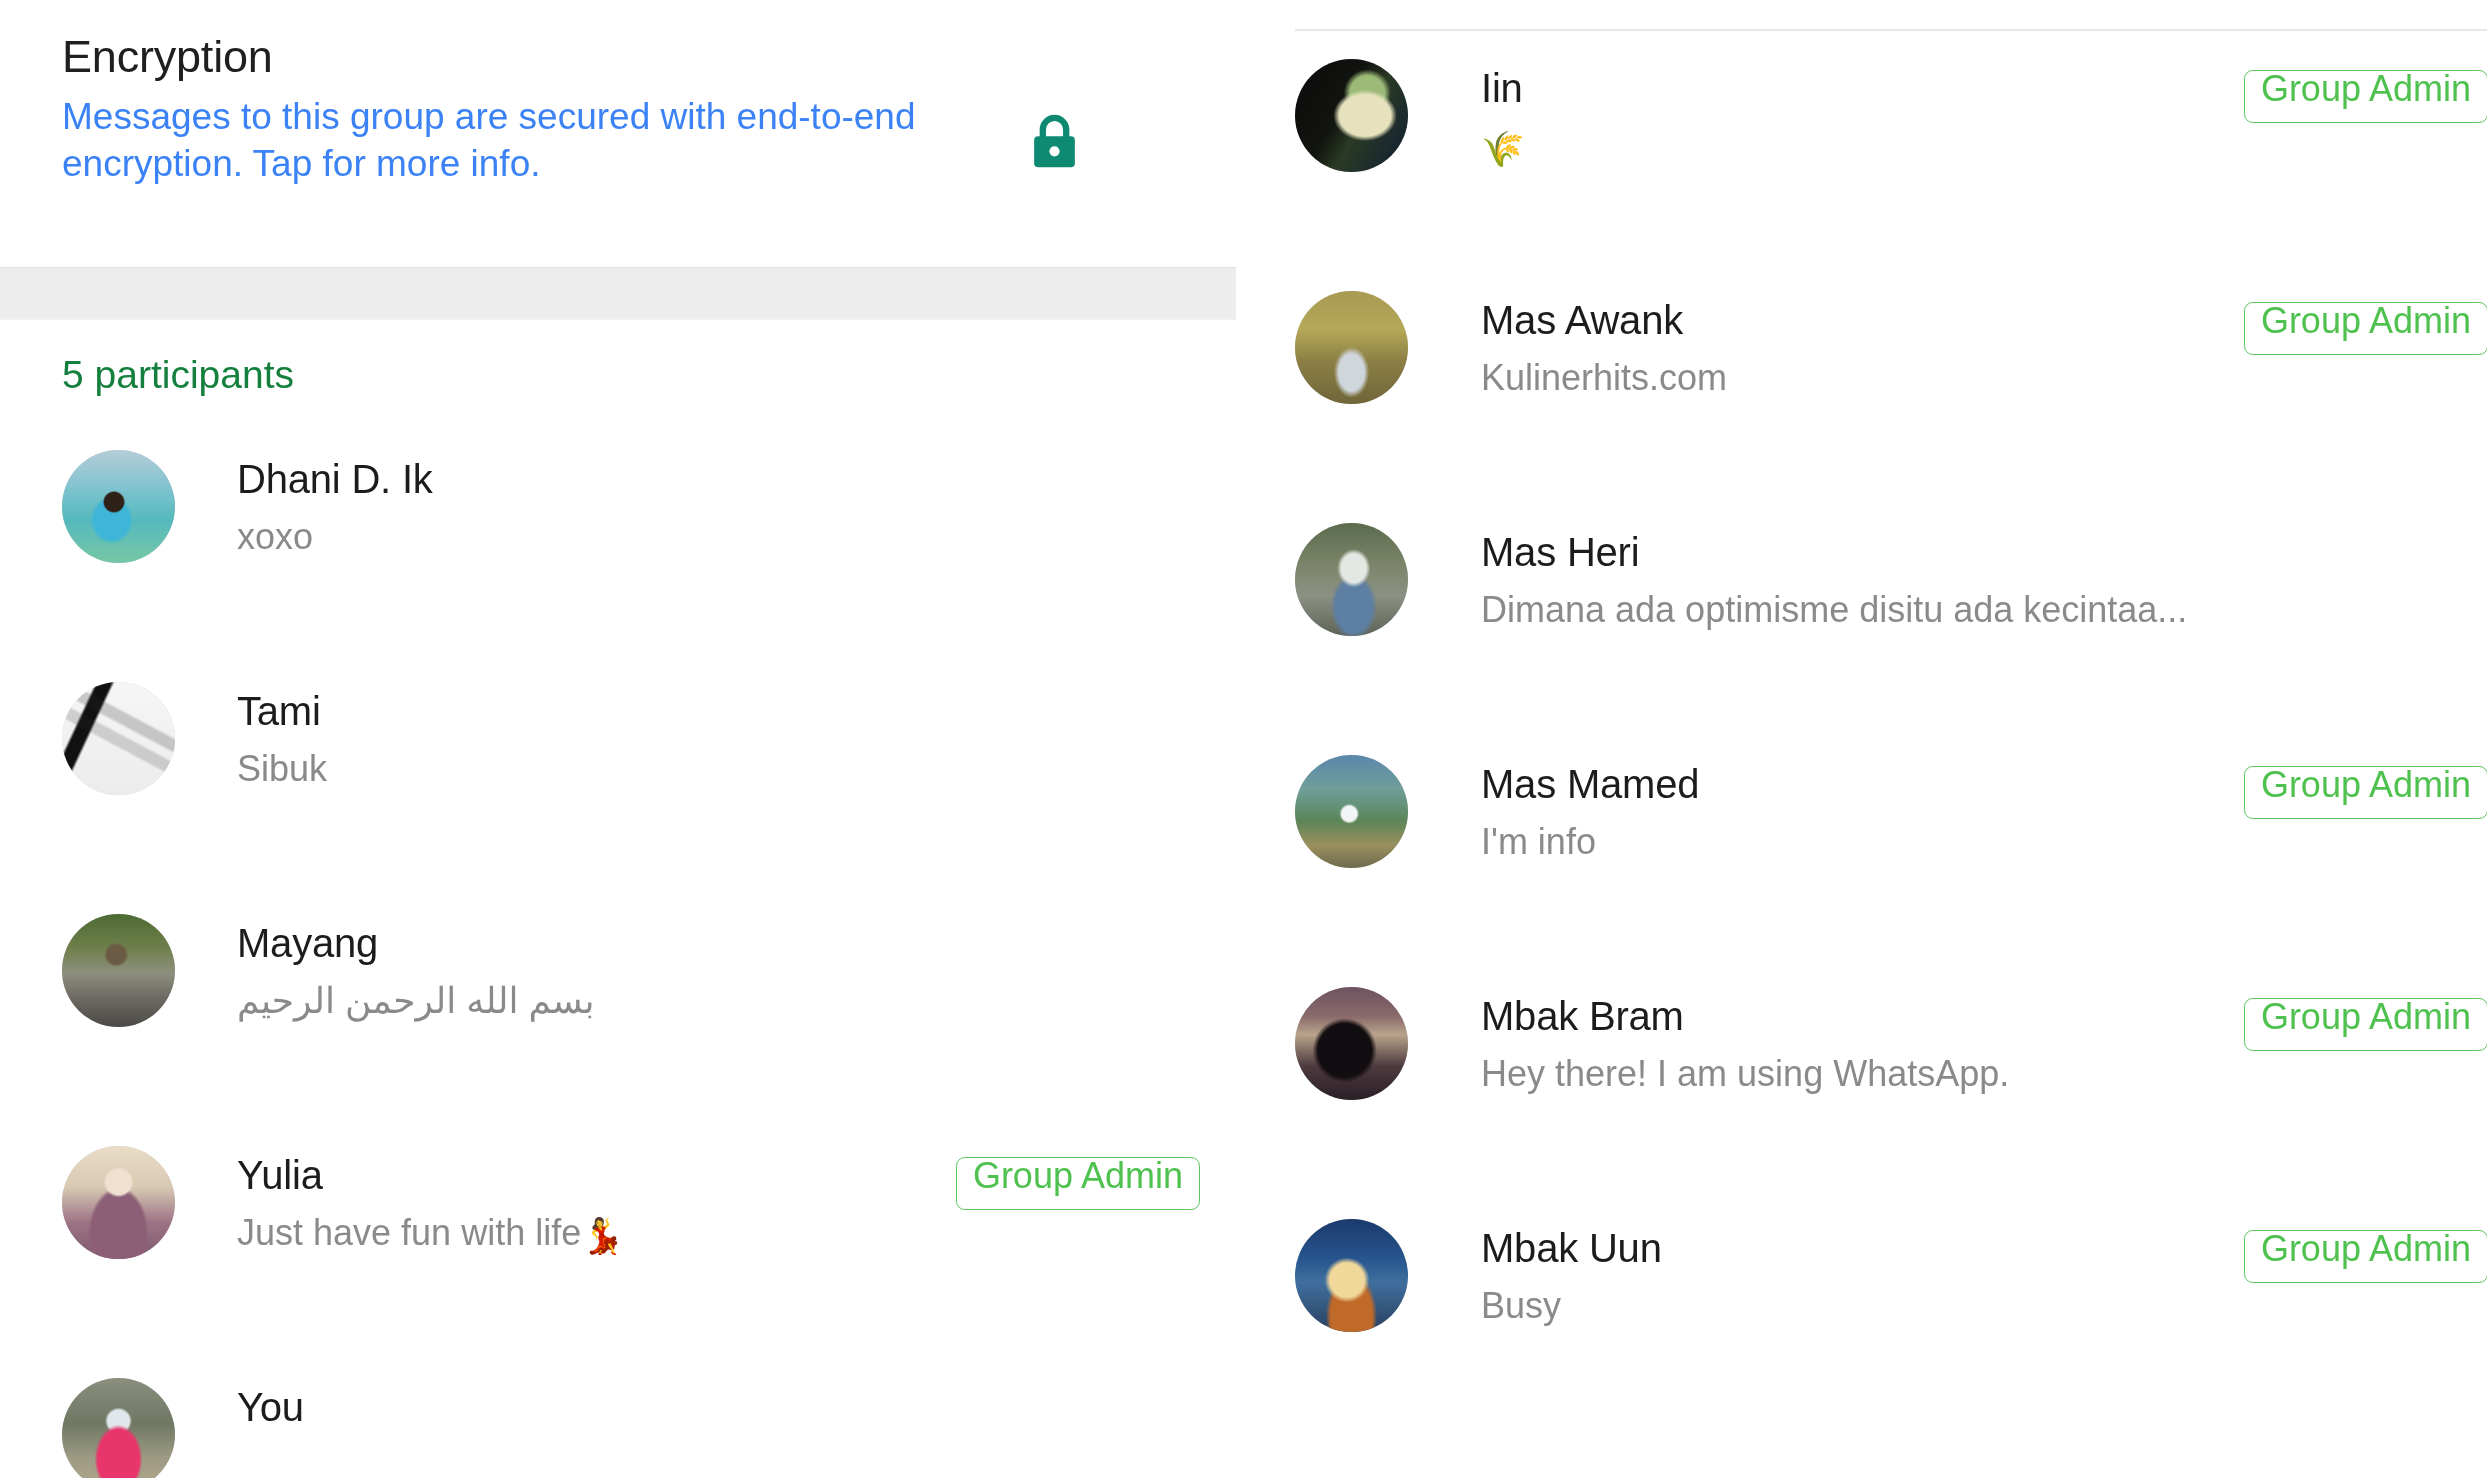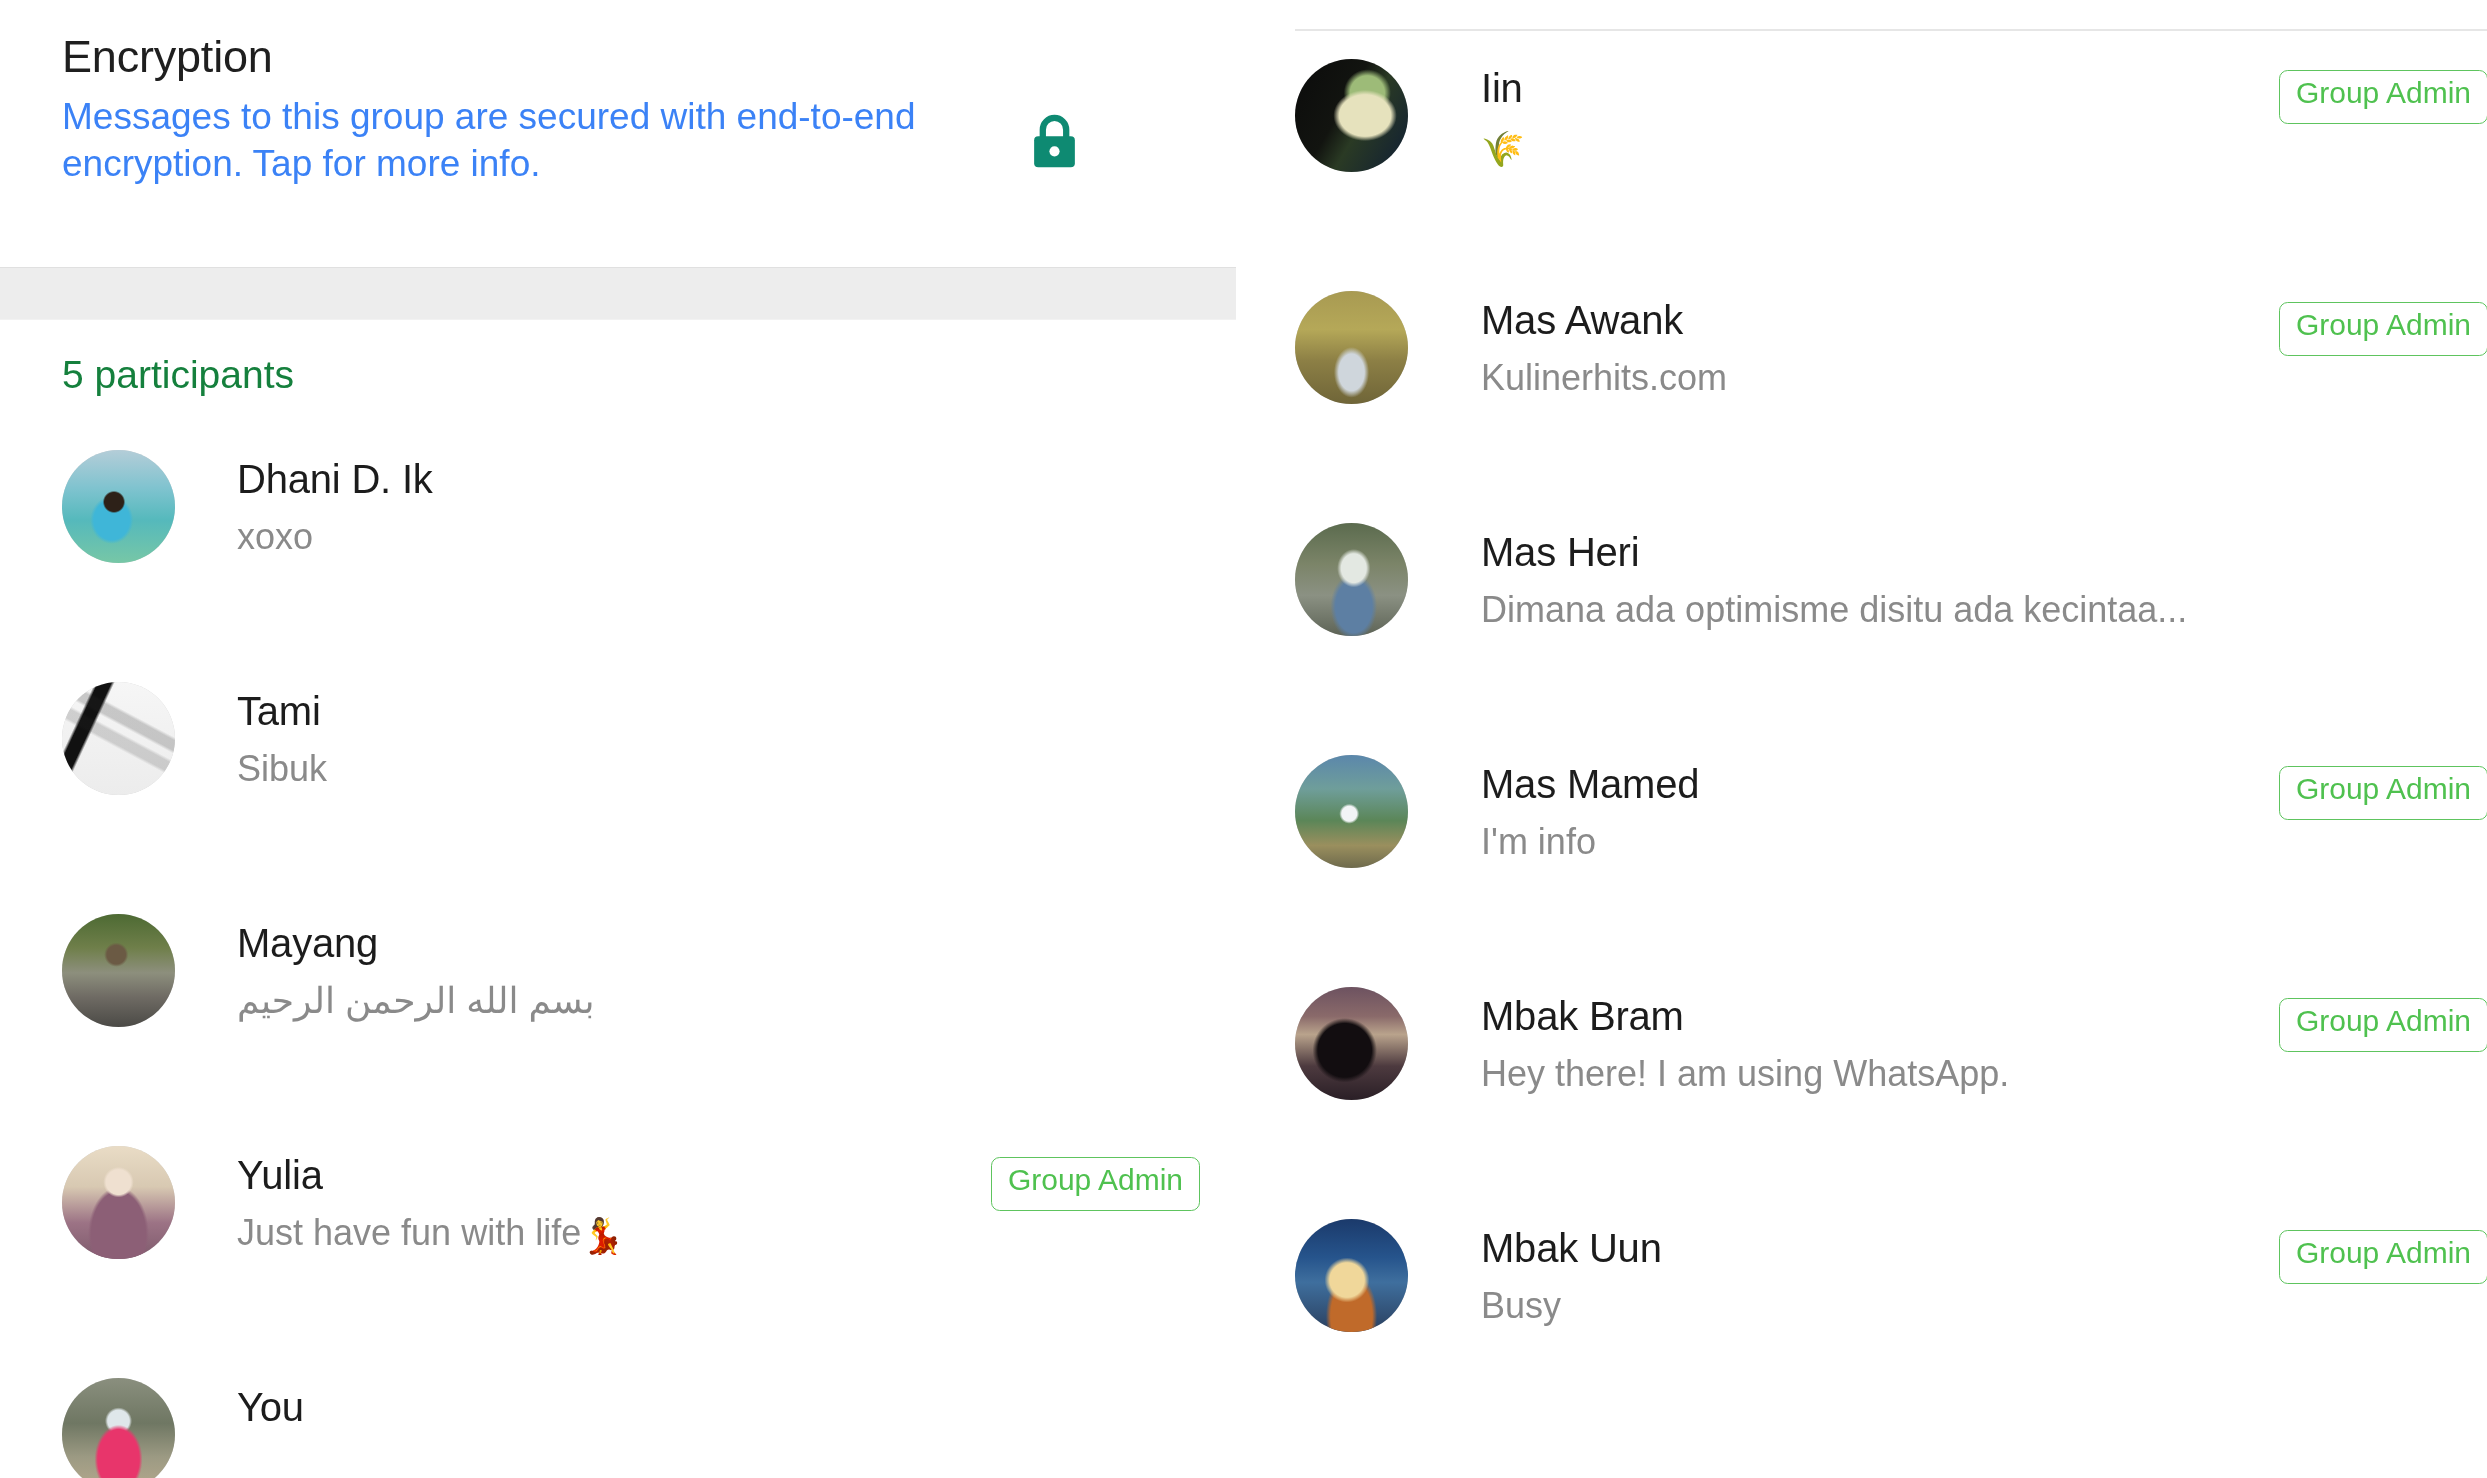--- a/index.html
+++ b/index.html
@@ -155,23 +155,23 @@
   .rows-right .row-status { max-width: 970px; }
 
   .badge {
     flex: 0 0 auto;
     align-self: flex-start;
     margin-top: 15px;
     margin-right: 37px;
     border: 1.9px solid #5ec45e;
     border-radius: 8.7px;
     color: #4fc14f;
-    font-size: 30px;
+    font-size: 36px;
     line-height: 1;
-    padding: 7px 16px 15px 16px;
+    padding: 0 16px 15px 16px;
     background: #ffffff;
     white-space: nowrap;
   }
   .rows-right .badge { margin-right: 0px; }
   .badge.hidden { visibility: hidden; }
 
   .emoji { font-size: 35px; vertical-align: -2.5px; }
   .rtl { direction: rtl; unicode-bidi: embed; text-align: left; }
 
   

